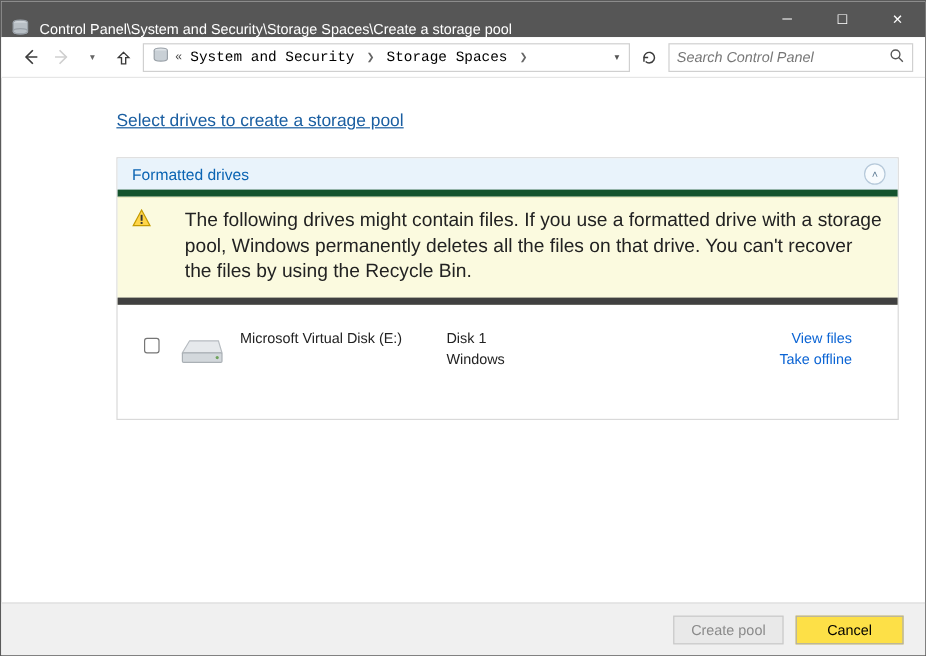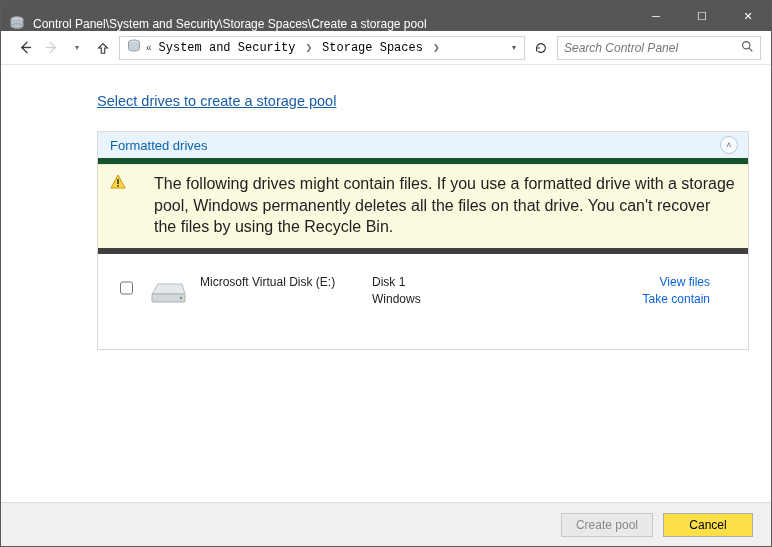--- a/index.html
+++ b/index.html
@@ -268,21 +268,21 @@
         </span>
         <div class="col col-name">
           <div>Microsoft Virtual Disk (E:)</div>
         </div>
         <div class="col col-status">
           <div>Disk 1</div>
           <div>Windows</div>
         </div>
         <div class="col col-actions">
           <div class="linklike">View files</div>
-          <div class="linklike">Take contain</div>
+          <div class="linklike">Take offline</div>
         </div>
       </div>
     </div>
   </div>
 </div>
 
 <div class="footer">
   <button class="btn" disabled="">Create pool</button>
   <button class="btn">Cancel</button>
 </div>

